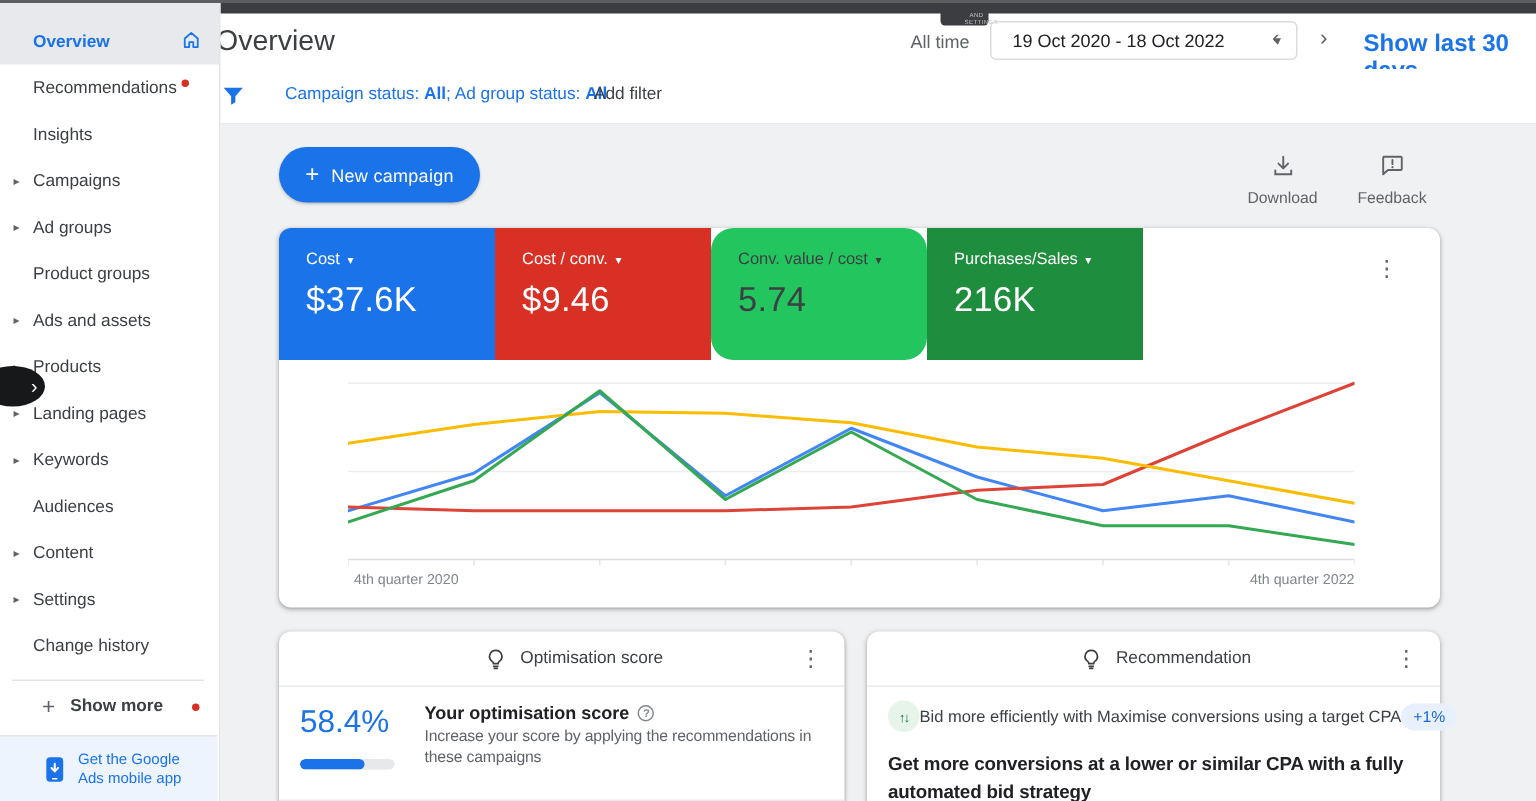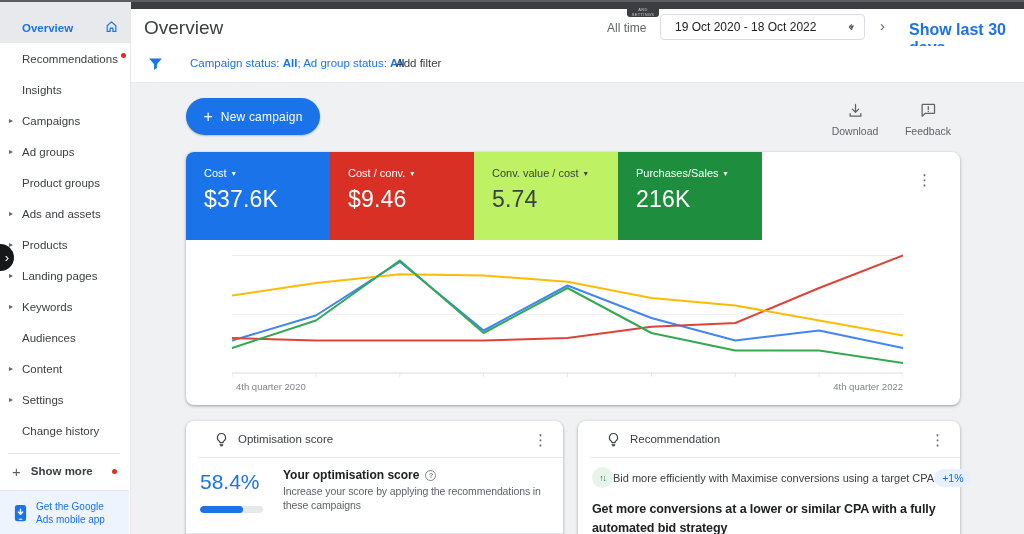--- a/index.html
+++ b/index.html
@@ -1,19 +1,19 @@
 <!DOCTYPE html>
 <html><head>
 <meta charset="utf-8">
 <style>
   html,body{margin:0;padding:0;background:#fff;}
   #app{position:relative;width:1024px;height:534px;overflow:hidden;
        font-family:"Liberation Sans",sans-serif;background:#fff;
        -webkit-font-smoothing:antialiased;}
-  .abs{position:absolute;}
+  .abs{position:absolute;padding-left:16px;}
 
   
   #win-edge{left:0;top:0;width:1024px;height:2px;background:#5a5d61;z-index:40;}
 
   
   #sidebar{left:0;top:0;width:130px;height:534px;background:#fff;border-right:1px solid #e4e6e8;z-index:10;}
   #side-items{position:absolute;left:0;top:12px;width:100%;}
   .side-item{position:relative;height:31px;display:flex;align-items:center;font-size:11.5px;color:#3c4043;cursor:pointer;}
   .side-item .arrow{position:absolute;left:9px;font-size:8px;color:#5f6368;}
   .side-item .lbl{margin-left:22px;white-space:nowrap;}
@@ -74,21 +74,21 @@
   .metric:first-child{border-top-left-radius:8px;}
   .metric .mlabel{font-size:11px;display:flex;align-items:center;gap:5px;}
   .metric .mlabel .caret{font-size:8px;}
   .metric .mvalue{font-size:23px;margin-top:7px;letter-spacing:.2px;}
   .menu-dots{position:absolute;font-size:15px;color:#5f6368;cursor:pointer;line-height:1;letter-spacing:0;}
   #main-card .menu-dots{right:28px;top:20px;}
   #chart-svg{position:absolute;left:46px;top:96px;}
   .x-label{position:absolute;top:229px;font-size:9.5px;color:#80868b;}
   #x-label-start{left:50px;} #x-label-end{right:57px;}
 
-  .panel-header{position:absolute;left:12px;top:0;right:0;height:36px;border-bottom:1px solid #e8eaed;display:flex;align-items:center;}
+  .panel-header{position:absolute;left:0;top:0;right:0;height:36px;border-bottom:1px solid #e8eaed;display:flex;align-items:center;justify-content:center;}
   .panel-header svg{margin-left:16px;}
   .panel-header .ptitle{margin-left:9px;font-size:11.5px;color:#3c4043;}
   .panel-header .menu-dots{right:15px;top:11px;}
 
   #opt-card{left:56px;top:339px;width:377px;height:200px;}
   #opt-score{position:absolute;left:14px;top:49px;font-size:21px;color:#1a73e8;}
   #opt-bar{position:absolute;left:14px;top:85px;width:63px;height:7px;border-radius:4px;background:#e6e8ea;overflow:hidden;}
   #opt-bar .fill{height:100%;background:#1a73e8;border-radius:4px;}
   #opt-heading{position:absolute;left:97px;top:47px;font-size:12px;font-weight:700;color:#202124;display:flex;align-items:center;gap:6px;}
   .help-icon{width:11px;height:11px;border:1px solid #80868b;border-radius:50%;font-size:7.5px;color:#80868b;display:inline-flex;align-items:center;justify-content:center;box-sizing:border-box;}
@@ -241,21 +241,21 @@
             </div>
             <div class="mvalue">$37.6K</div>
           </div>
           <div class="metric" style="background: rgb(217, 48, 37); color: rgb(255, 255, 255);">
             <div class="mlabel">
               <span>Cost / conv.</span>
               <span class="caret">▾</span>
             </div>
             <div class="mvalue">$9.46</div>
           </div>
-          <div class="metric" style="background: #bef264; color: rgb(60, 64, 67);">
+          <div class="metric" style="background: #22c55e; color: rgb(60, 64, 67); border-radius: 15px;">
             <div class="mlabel">
               <span>Conv. value / cost</span>
               <span class="caret">▾</span>
             </div>
             <div class="mvalue">5.74</div>
           </div>
           <div class="metric" style="background: rgb(30, 142, 62); color: rgb(255, 255, 255);">
             <div class="mlabel">
               <span>Purchases/Sales</span>
               <span class="caret">▾</span>

